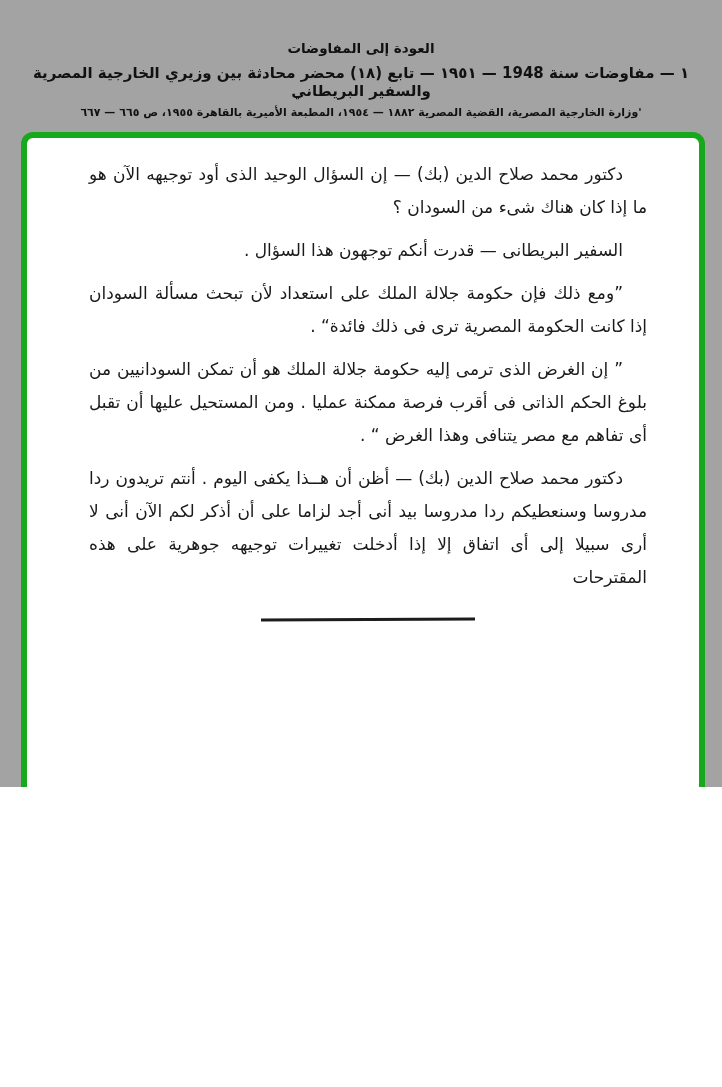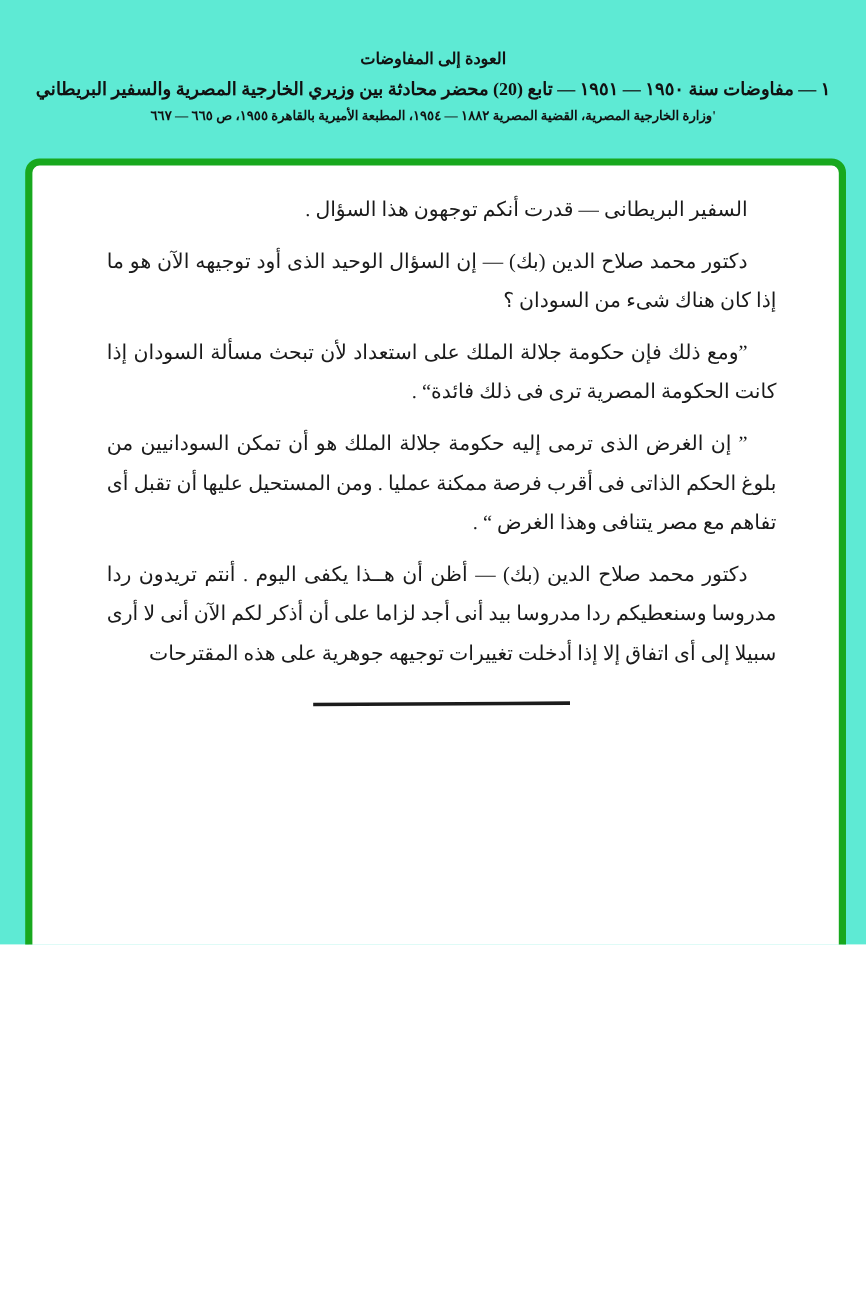--- a/index.html
+++ b/index.html
@@ -5,23 +5,22 @@
   * { margin: 0; padding: 0; box-sizing: border-box; }
   html, body { background: #ffffff; }
   body {
     width: 722px; height: 1087px;
     font-family: "DejaVu Sans", sans-serif;
     color: #161616;
   }
   .page {
     position: relative;
     width: 722px; height: 787px;
-    background: #5eead4;
+    background: #a3a3a3;
     overflow: hidden;
-    font-family: Liberation Serif, serif;
   }
   .header {
     position: absolute;
     top: 40px; left: 0; right: 0;
     direction: rtl;
     text-align: center;
     font-weight: bold;
     color: #111111;
   }
   .doc-title { font-size: 13.5px; }
@@ -63,28 +62,28 @@
     color: #111111;
   }
 </style>
 </head>
 <body>
 
 <div class="page">
 
   <div class="header">
     <div class="doc-title">العودة إلى المفاوضات</div>
-    <div class="doc-entry">١ — مفاوضات سنة ١٩٥٠ — ١٩٥١ — تابع (20) محضر محادثة بين وزيري الخارجية المصرية والسفير البريطاني</div>
+    <div class="doc-entry">١ — مفاوضات سنة 1948 — ١٩٥١ — تابع (١٨) محضر محادثة بين وزيري الخارجية المصرية والسفير البريطاني</div>
     <div class="doc-source">'وزارة الخارجية المصرية، القضية المصرية ١٨٨٢ — ١٩٥٤، المطبعة الأميرية بالقاهرة ١٩٥٥، ص ٦٦٥ — ٦٦٧</div>
   </div>
 
   <div class="highlight-box">
     <div class="content">
+      <p>دكتور محمد صلاح الدين (بك) — إن السؤال الوحيد الذى أود توجيهه الآن هو ما إذا كان هناك شىء من السودان ؟</p>
       <p>السفير البريطانى — قدرت أنكم توجهون هذا السؤال .</p>
-      <p>دكتور محمد صلاح الدين (بك) — إن السؤال الوحيد الذى أود توجيهه الآن هو ما إذا كان هناك شىء من السودان ؟</p>
       <p>”ومع ذلك فإن حكومة جلالة الملك على استعداد لأن تبحث مسألة السودان إذا كانت الحكومة المصرية ترى فى ذلك فائدة“ .</p>
       <p>” إن الغرض الذى ترمى إليه حكومة جلالة الملك هو أن تمكن السودانيين من بلوغ الحكم الذاتى فى أقرب فرصة ممكنة عمليا . ومن المستحيل عليها أن تقبل أى تفاهم مع مصر يتنافى وهذا الغرض “ .</p>
       <p>دكتور محمد صلاح الدين (بك) — أظن أن هــذا يكفى اليوم .  أنتم تريدون ردا مدروسا وسنعطيكم ردا مدروسا بيد أنى أجد لزاما على أن أذكر لكم الآن أنى لا أرى سبيلا إلى أى اتفاق إلا إذا أدخلت تغييرات توجيهه جوهرية على هذه المقترحات</p>
       <div class="divider"></div>
     </div>
   </div>
 
   <div class="page-number">٣</div>
 
 </div>

